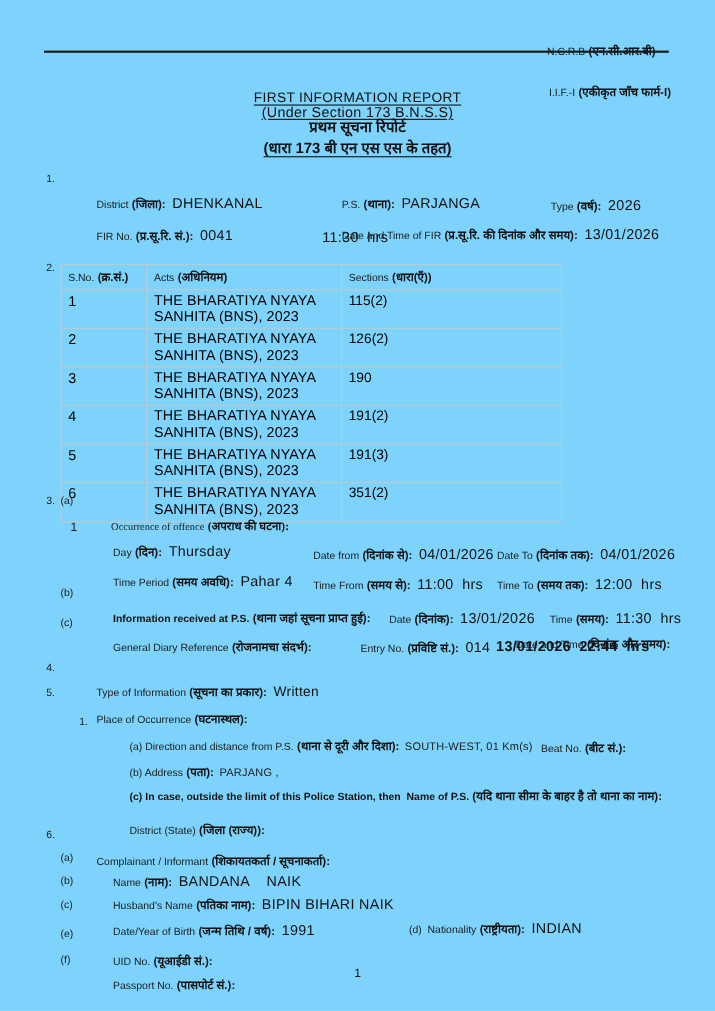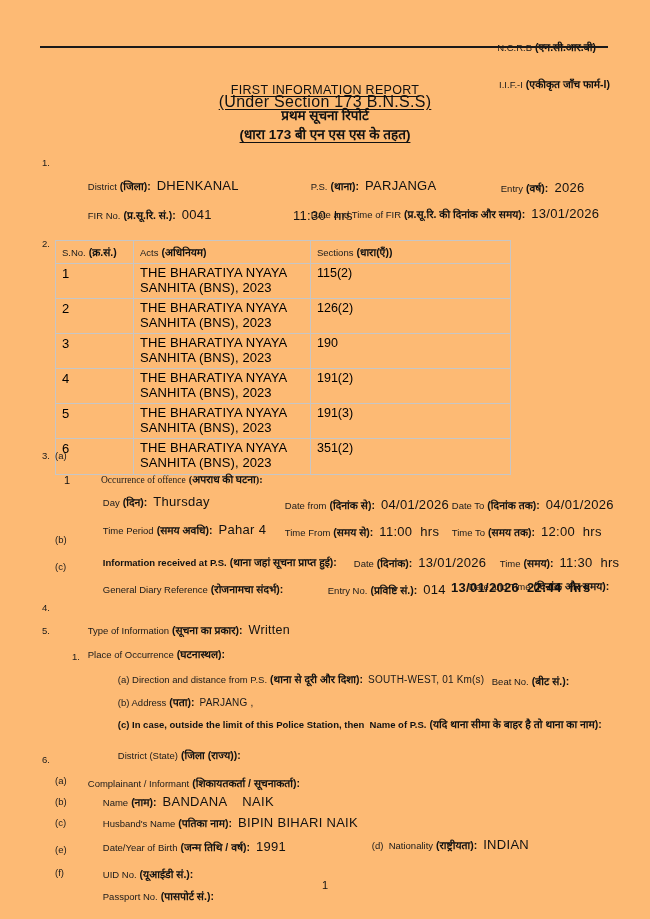--- a/index.html
+++ b/index.html
@@ -1,21 +1,21 @@
 <!DOCTYPE html>
 <html><head>
 <meta charset="utf-8">
 <style>
   * { box-sizing: border-box; margin: 0; padding: 0; }
   html, body { background: #ffffff; }
   .page {
     position: relative;
     width: 650px;
     height: 919px;
-    background: #fdba74;
+    background: #7dd3fc;
     color: #000000;
     font-family: "Liberation Sans", "DejaVu Sans", sans-serif;
     overflow: hidden;
   }
   .abs { position: absolute; white-space: pre; }
   .center { left: 0; right: 0; text-align: center; }
   .en  { font-size: 9.5px; color:#1a1a1a; }
   .ben { font-size: 9.5px; font-weight: bold; color:#111; }
   .hi  { font-size: 10.5px; font-weight: bold; margin-left: 3px; color:#111; }
   .val { font-size: 13px; margin-left: 6px; letter-spacing: 0.3px; color:#111; }
@@ -44,33 +44,33 @@
 
   <div class="abs" style="top:19px; right:54px;">
     <span class="en">N.C.R.B</span><span class="hi">(एन.सी.आर.बी)</span>
   </div>
   <div class="topline"></div>
   <div class="abs center" style="top:80px;"><span class="t-en">FIRST INFORMATION REPORT</span></div>
 
   <div class="abs" style="top:56px; right:40px;">
     <span class="en">I.I.F.-I</span><span class="hi">(एकीकृत जाँच फार्म-I)</span>
   </div>
-  <div class="abs center" style="top:93px;"><span class="t-en" style="font-size:16px;">(Under Section 173 B.N.S.S)</span></div>
+  <div class="abs center" style="top:93px;"><span class="t-en" style="font-size:13px;">(Under Section 173 B.N.S.S)</span></div>
   <div class="abs center" style="top:106px;"><span class="t-hi">प्रथम सूचना रिपोर्ट</span></div>
   <div class="abs center" style="top:125px;"><span class="t-hi t-hi-u">(धारा 173 बी एन एस एस के तहत)</span></div>
 
   <div class="abs secnum" style="left:42px; top:157px;">1.</div>
   <div class="abs" style="left:70px; top:158px;">
     <span class="en">District</span><span class="hi">(जिला):</span><span class="val">DHENKANAL</span>
   </div>
   <div class="abs" style="left:293px; top:158px;">
     <span class="en">P.S.</span><span class="hi">(थाना):</span><span class="val">PARJANGA</span>
   </div>
   <div class="abs" style="left:483px; top:160px;">
-    <span class="en">Entry</span><span class="hi">(वर्ष):</span><span class="val">2026</span>
+    <span class="en">Type</span><span class="hi">(वर्ष):</span><span class="val">2026</span>
   </div>
   <div class="abs" style="left:70px; top:187px;">
     <span class="en">FIR No.</span><span class="hi">(प्र.सू.रि. सं.):</span><span class="val">0041</span>
   </div>
   <div class="abs" style="left:293px; top:186px;">
     <span class="en">Date and Time of FIR</span><span class="hi">(प्र.सू.रि. की दिनांक और समय):</span><span class="val">13/01/2026</span>
   </div>
   <div class="abs val2" style="left:293px; top:208px;">11:30  hrs</div>
 
   <div class="abs secnum" style="left:42px; top:238px;">2.</div>

